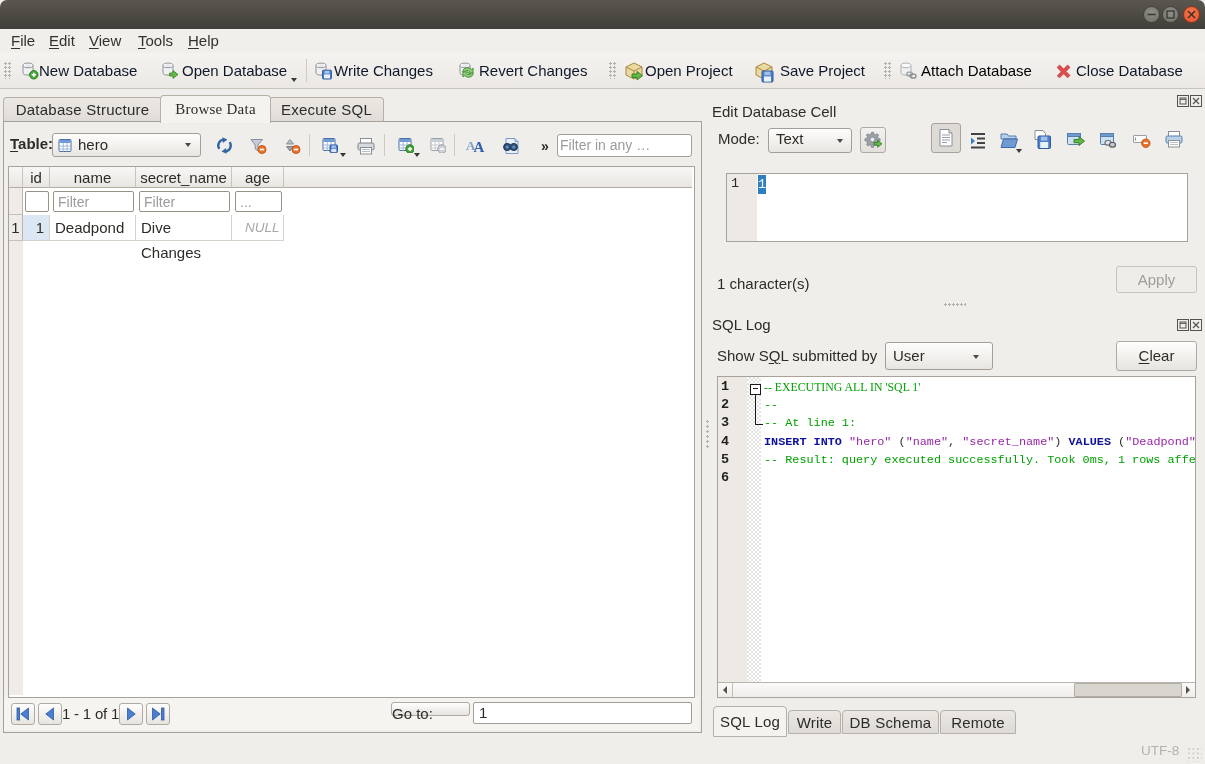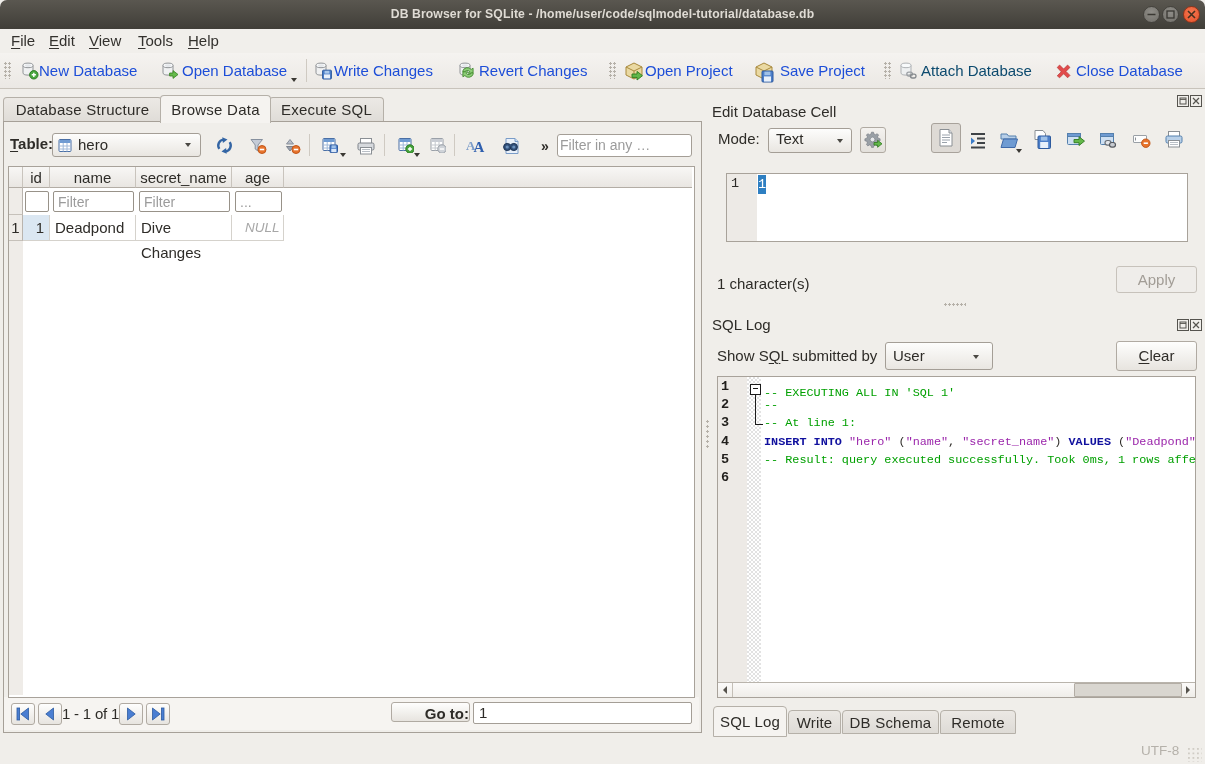--- a/index.html
+++ b/index.html
@@ -7,27 +7,27 @@
 .abs{position:absolute;}
 
 #titlebar{left:0;top:0;width:1205px;height:29px;background:linear-gradient(#5a5750,#403e38);border-radius:7px 7px 0 0;}
 #title-text{left:0;top:0;width:1205px;height:29px;line-height:29px;text-align:center;color:#dfdbd4;font-weight:bold;font-size:12.2px;letter-spacing:0.1px;}
 .winbtn{top:6px;width:15px;height:15px;border-radius:50%;overflow:hidden;}
 
 #menubar{left:0;top:29px;width:1205px;height:24px;background:#f1efeb;}
 .menuitem{top:29px;height:24px;line-height:24px;color:#33312d;font-size:15px;}
 
 #toolbar{left:0;top:53px;width:1205px;height:35px;background:linear-gradient(#f5f3f0,#ebe8e4);border-bottom:1px solid #c8c3bb;}
-.tbtext{top:61px;height:19px;line-height:19px;color:#1d4ed8;font-size:15px;}
+.tbtext{top:61px;height:19px;line-height:19px;color:#0f172a;font-size:15px;}
 .handle{top:62px;width:7px;height:17px;background-image:radial-gradient(circle at 1.5px 1.5px,#b5b0a8 1px,transparent 1.2px);background-size:4px 4px;}
 .tsep{top:59px;width:1px;height:23px;background:#cfcac2;}
 
 .tab{top:97px;height:24px;background:linear-gradient(#ece9e5,#dfdcd7);border:1px solid #b5b0a8;border-bottom:none;border-radius:4px 4px 0 0;text-align:center;color:#2e2c28;font-size:15px;letter-spacing:0.25px;}
 .tab .lbl{display:block;margin-top:3px;}
-#tab-active{top:95px;height:27px;background:#f5f3f0;z-index:3;}
+#tab-active{top:95px;height:27px;background:#f5f3f0;z-index:3;font-family:Liberation Serif, serif;}
 
 #pane{left:3px;top:121px;width:697px;height:610px;border:1px solid #a6a098;background:#f0eeea;}
 
 .btn{background:linear-gradient(#fefefd,#e7e4df);border:1px solid #b0aaa2;border-radius:3px;box-sizing:border-box;}
 .combo{background:linear-gradient(#fdfdfc,#e9e6e1);border:1px solid #a49e96;border-radius:3px;box-sizing:border-box;}
 .carrow{position:absolute;width:0;height:0;border-left:3.5px solid transparent;border-right:3.5px solid transparent;border-top:4.5px solid #4a4843;}
 .input{background:#fff;border:1px solid #a49e96;border-radius:2px;box-sizing:border-box;}
 
 #grid{left:8px;top:166px;width:685px;height:530px;border:1px solid #a8a29a;background:#fff;}
 .hcell{top:0;height:21px;background:linear-gradient(#f8f7f5,#e9e6e2);border-right:1px solid #c9c4bd;border-bottom:1px solid #b3ada5;box-sizing:border-box;text-align:center;line-height:21px;color:#2e2c28;}
@@ -42,21 +42,20 @@
 
 .btab{background:linear-gradient(#ebe8e4,#dedbd6);border:1px solid #b5b0a8;border-radius:4px 4px 0 0;text-align:center;color:#2e2c28;box-sizing:border-box;font-size:15px;letter-spacing:0.2px;}
 u.mn{text-decoration:underline;text-underline-offset:2px;text-decoration-thickness:1.2px;}
 .rlbl{font-size:15px;}
 </style>
 </head>
 <body>
 <div id="win">
 
   <div class="abs" id="titlebar"></div>
-  <div class="abs" id="title-text">DB Browser for SQLite - /home/user/code/sqlmodel-tutorial/database.db</div>
   <div class="abs winbtn" style="left:1143px;background:radial-gradient(circle at 50% 35%,#8f8d88,#716f69);border:1px solid #44423d;">
     <svg width="15" height="15">
         <path d="M3.5 7.5h8" stroke="#3a3833" stroke-width="1.6"></path>
       </svg></div>
   <div class="abs winbtn" style="left:1162px;background:radial-gradient(circle at 50% 35%,#8f8d88,#716f69);border:1px solid #44423d;">
     <svg width="15" height="15">
         <rect x="4" y="4" width="7" height="7" fill="none" stroke="#3a3833" stroke-width="1.3"></rect>
       </svg></div>
   <div class="abs winbtn" style="left:1183px;background:radial-gradient(circle at 50% 35%,#f4764f,#e8532c);border:1px solid #90341a;">
     <svg width="15" height="15">
@@ -121,21 +120,21 @@
         <rect x="11" y="15.4" width="7" height="5.2" fill="#e8f0fa"></rect>
       </svg></div>
   <div class="abs tbtext" style="left:780px;">Save Project</div>
   <div class="abs handle" style="left:884px;"></div>
   <div class="abs" style="left:899px;top:62px;"><svg width="18" height="18" viewBox="0 0 18 18">
         <path d="M2 3.4 v7.4 a5 2.3 0 0 0 10 0 V3.4" fill="#eef0f1" stroke="#aeb1b4"></path>
 <ellipse cx="7" cy="3.4" rx="5" ry="2.3" fill="#f8fafb" stroke="#aeb1b4"></ellipse>
 <rect x="7.8" y="10.2" width="5.6" height="3.8" rx="1.9" fill="none" stroke="#9b9fa3" stroke-width="1.3"></rect>
 <rect x="11.4" y="12.2" width="5.6" height="3.8" rx="1.9" fill="none" stroke="#85898d" stroke-width="1.3"></rect>
       </svg></div>
-  <div class="abs tbtext" style="left:921px;color:#0c4a6e;">Attach Database</div>
+  <div class="abs tbtext" style="left:921px;color:#000000;">Attach Database</div>
   <div class="abs" style="left:1055px;top:63px;"><svg width="17" height="16" viewBox="0 0 17 16">
         <path d="M2.2 4.4 L4.6 2 l4 4 4-4 2.4 2.4-4 4 4 4-2.4 2.4-4-4-4 4L2.2 12.8l4-4z" fill="#e14b4b" stroke="#b02f2f" stroke-width="0.6"></path>
       </svg></div>
   <div class="abs tbtext" style="left:1076px;">Close Database</div>
 
   <div class="abs tab" style="left:3px;width:157px;">
       <span class="lbl">Database Structure</span>
     </div>
   <div class="abs tab" id="tab-active" style="left:160px;width:109px;">
       <span class="lbl" style="margin-top:5px;">Browse Data</span>
@@ -231,21 +230,21 @@
         <path d="M14.5 4v12L6.8 10z" fill="#4a7ed2" stroke="#2c5aa0" stroke-width="0.8"></path>
       </svg></div>
   <div class="abs" style="left:62px;top:703px;height:22px;line-height:22px;letter-spacing:-0.2px;">1 - 1 of 1</div>
   <div class="abs btn" style="left:119px;top:703px;width:24px;height:22px;"><svg width="22" height="20" viewBox="0 0 22 20">
         <path d="M7.5 4v12l7.7-6z" fill="#4a7ed2" stroke="#2c5aa0" stroke-width="0.8"></path>
       </svg></div>
   <div class="abs btn" style="left:146px;top:703px;width:24px;height:22px;"><svg width="22" height="20" viewBox="0 0 22 20">
         <path d="M5.5 4v12l7.7-6z" fill="#4a7ed2" stroke="#2c5aa0" stroke-width="0.8"></path>
         <rect x="14.4" y="4" width="2.6" height="12" fill="#4a7ed2" stroke="#2c5aa0" stroke-width="0.8"></rect>
       </svg></div>
-  <div class="abs btn" style="left:391px;top:702px;width:79px;height:20px;text-align:right;line-height:22px;font-weight:bold;">Go to:</div>
+  <div class="abs btn" style="left:391px;top:702px;width:79px;height:14px;text-align:left;line-height:22px;">Go to:</div>
   <div class="abs input" style="left:473px;top:702px;width:219px;height:22px;line-height:20px;padding-left:5px;">1</div>
 
   <div class="abs" id="grid">
 
     <div class="abs hcell" style="left:0;width:14px;"></div>
     <div class="abs hcell" style="left:14px;width:27px;">id</div>
     <div class="abs hcell" style="left:41px;width:86px;">name</div>
     <div class="abs hcell" style="left:127px;width:96px;">secret_name</div>
     <div class="abs hcell" style="left:223px;width:52px;">age</div>
     <div class="abs hcell" style="left:275px;width:408px;border-right:none;"></div>
@@ -361,21 +360,21 @@
 
   <div class="abs" id="sqlcode">
     <div style="position:absolute;left:0;top:0;width:29px;height:100%;background:#edeae6;"></div>
     <div style="position:absolute;left:29px;top:0;width:14px;height:100%;background:#fff;background-image:linear-gradient(45deg,#e2e2e2 25%,transparent 25%,transparent 75%,#e2e2e2 75%),linear-gradient(45deg,#e2e2e2 25%,transparent 25%,transparent 75%,#e2e2e2 75%);background-size:4px 4px;background-position:0 0,2px 2px;"></div>
     <div class="lnum" style="top:1px;">1</div>
     <div class="lnum" style="top:19.2px;">2</div>
     <div class="lnum" style="top:37.4px;">3</div>
     <div class="lnum" style="top:55.6px;">4</div>
     <div class="lnum" style="top:73.8px;">5</div>
     <div class="lnum" style="top:92px;">6</div>
-    <div class="codeline cm" style="top:7px;">-- EXECUTING ALL IN 'SQL 1'</div>
+    <div class="codeline cm" style="top:1px;font-family:Liberation Serif, serif;">-- EXECUTING ALL IN 'SQL 1'</div>
     <div class="codeline cm" style="top:19.2px;">--</div>
     <div class="codeline cm" style="top:37.4px;">-- At line 1:</div>
     <div class="codeline" style="top:55.6px;"><span class="kw">INSERT INTO</span> <span class="st">"hero"</span> (<span class="st">"name"</span>, <span class="st">"secret_name"</span>) <span class="kw">VALUES</span> (<span class="st">"Deadpond"</span>, );</div>
     <div class="codeline cm" style="top:73.8px;">-- Result: query executed successfully. Took 0ms, 1 rows affected</div>
 
     <div style="position:absolute;left:32px;top:7px;width:11px;height:11px;border:1px solid #1a1a1a;background:#fff;box-sizing:border-box;"></div>
     <div style="position:absolute;left:35px;top:11px;width:5px;height:1px;background:#1a1a1a;"></div>
     <div style="position:absolute;left:37px;top:18px;width:1px;height:29px;background:#1a1a1a;"></div>
     <div style="position:absolute;left:37px;top:47px;width:8px;height:1px;background:#1a1a1a;"></div>
 

